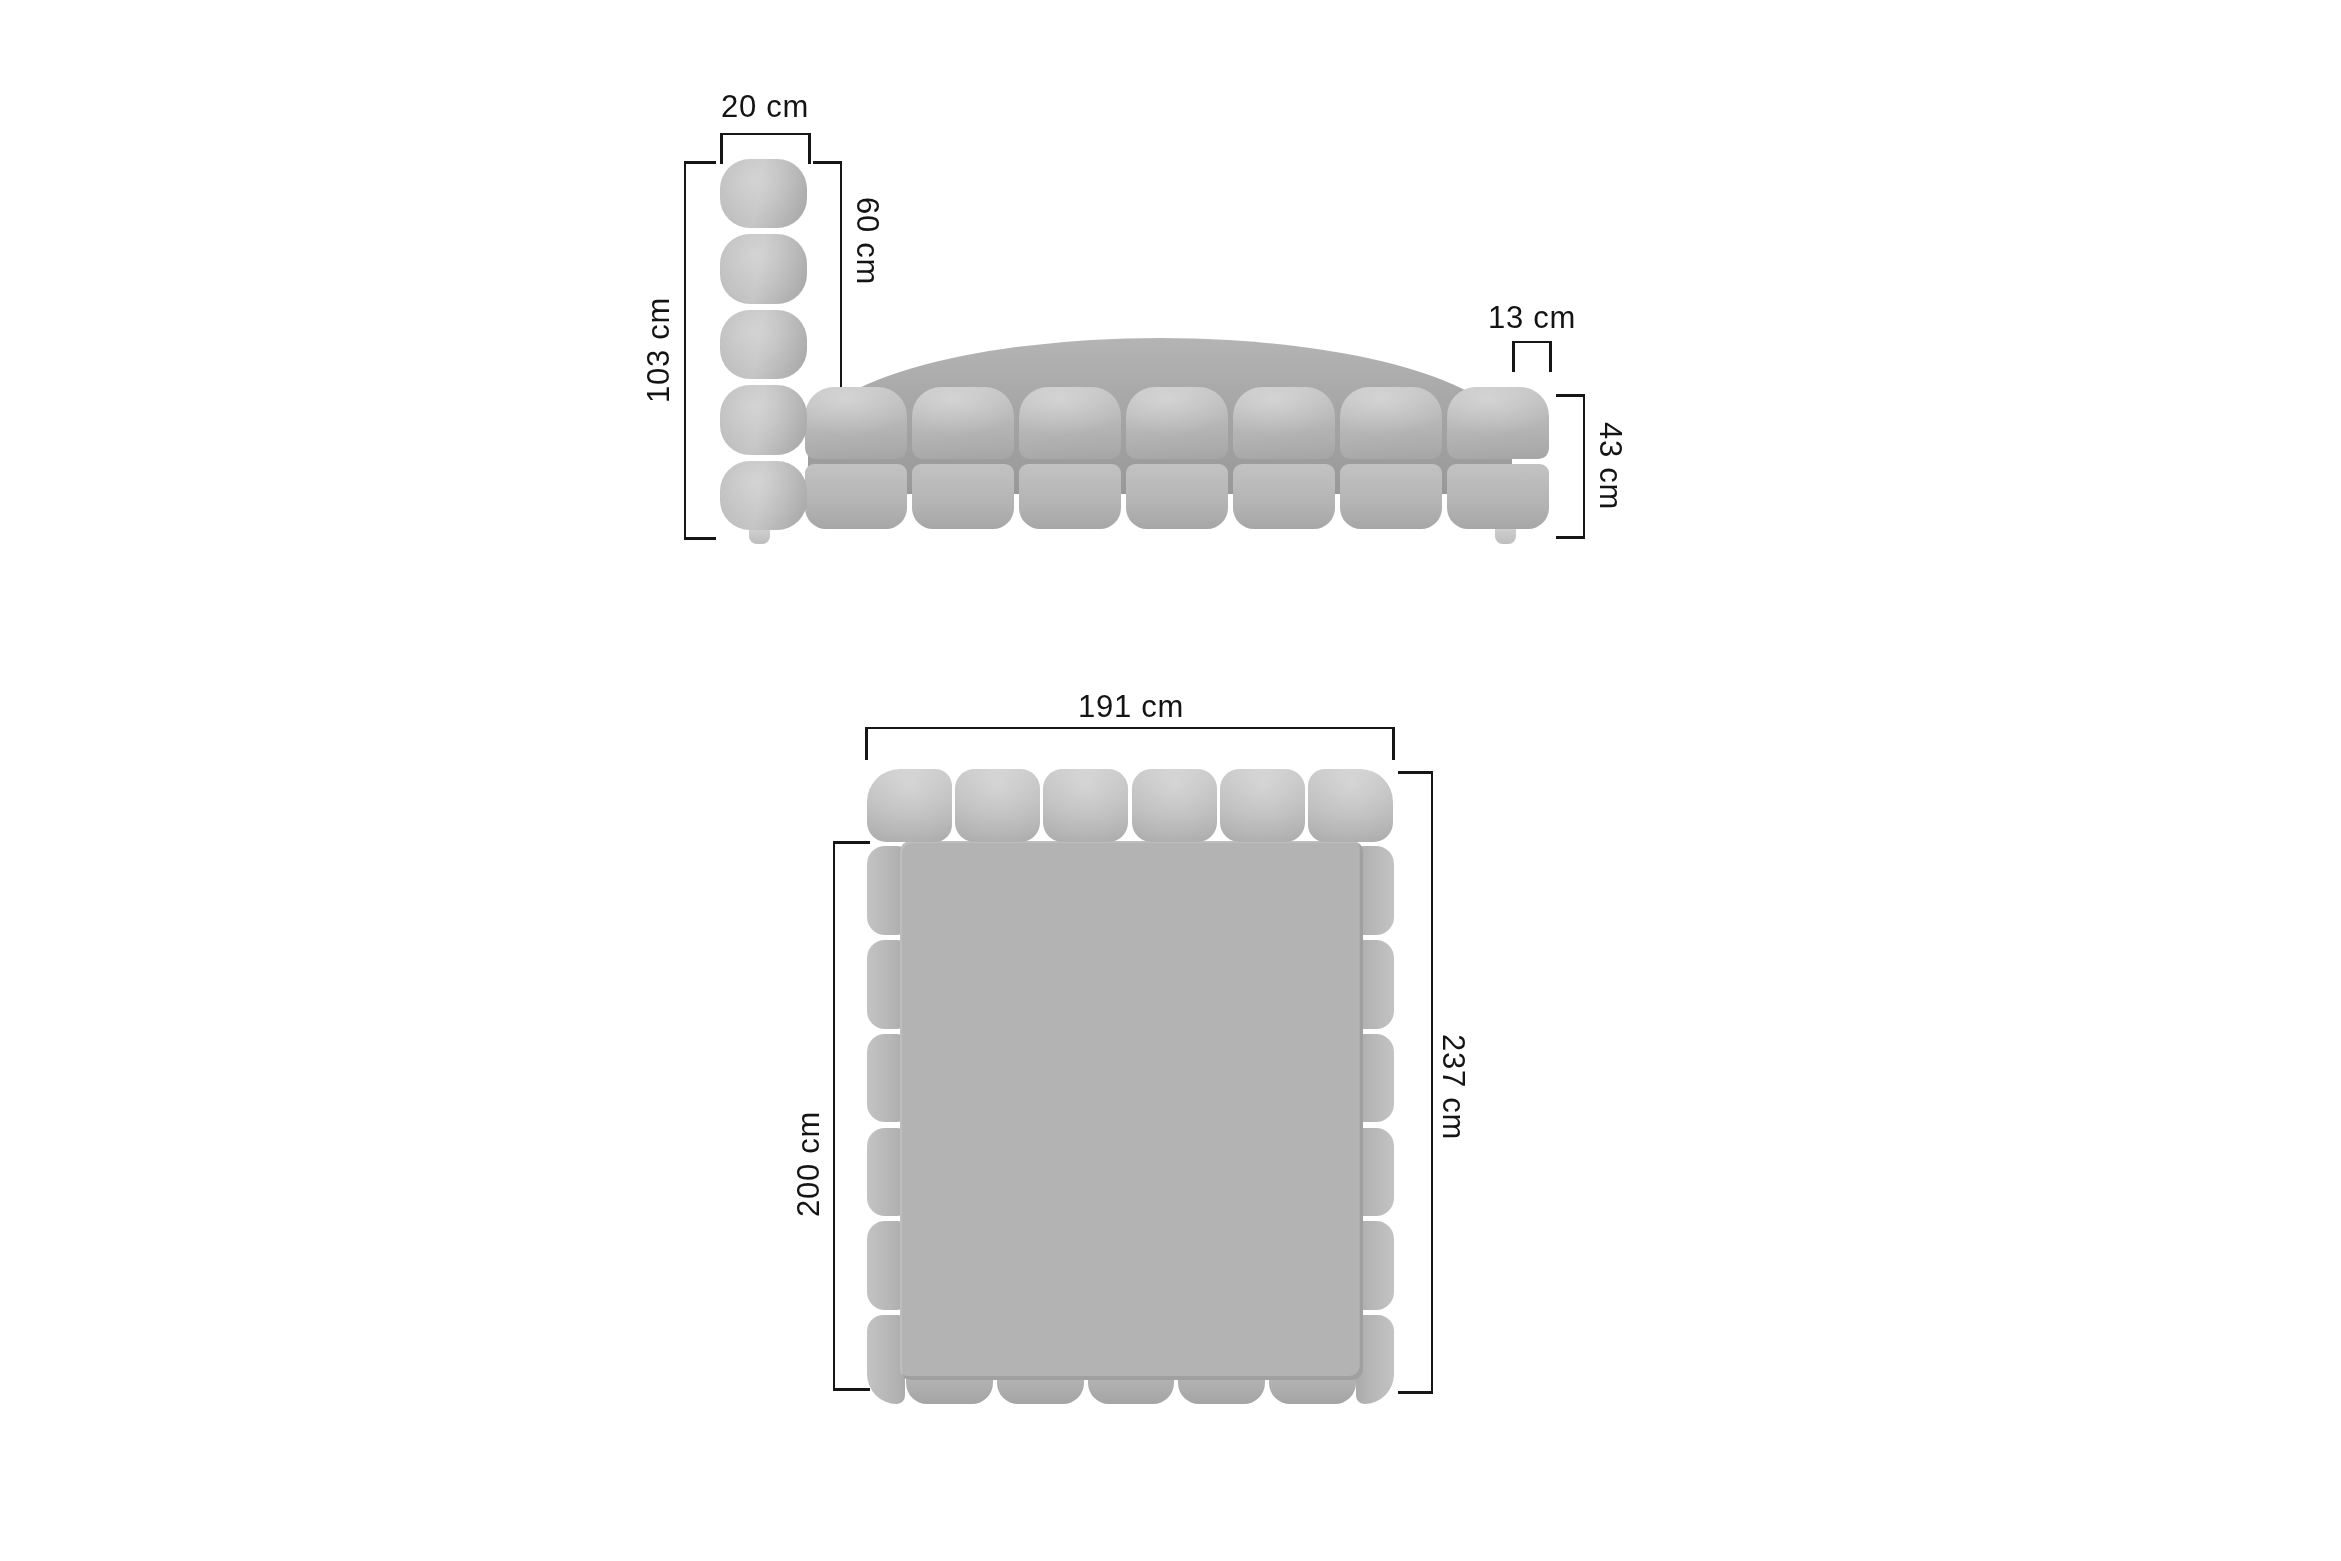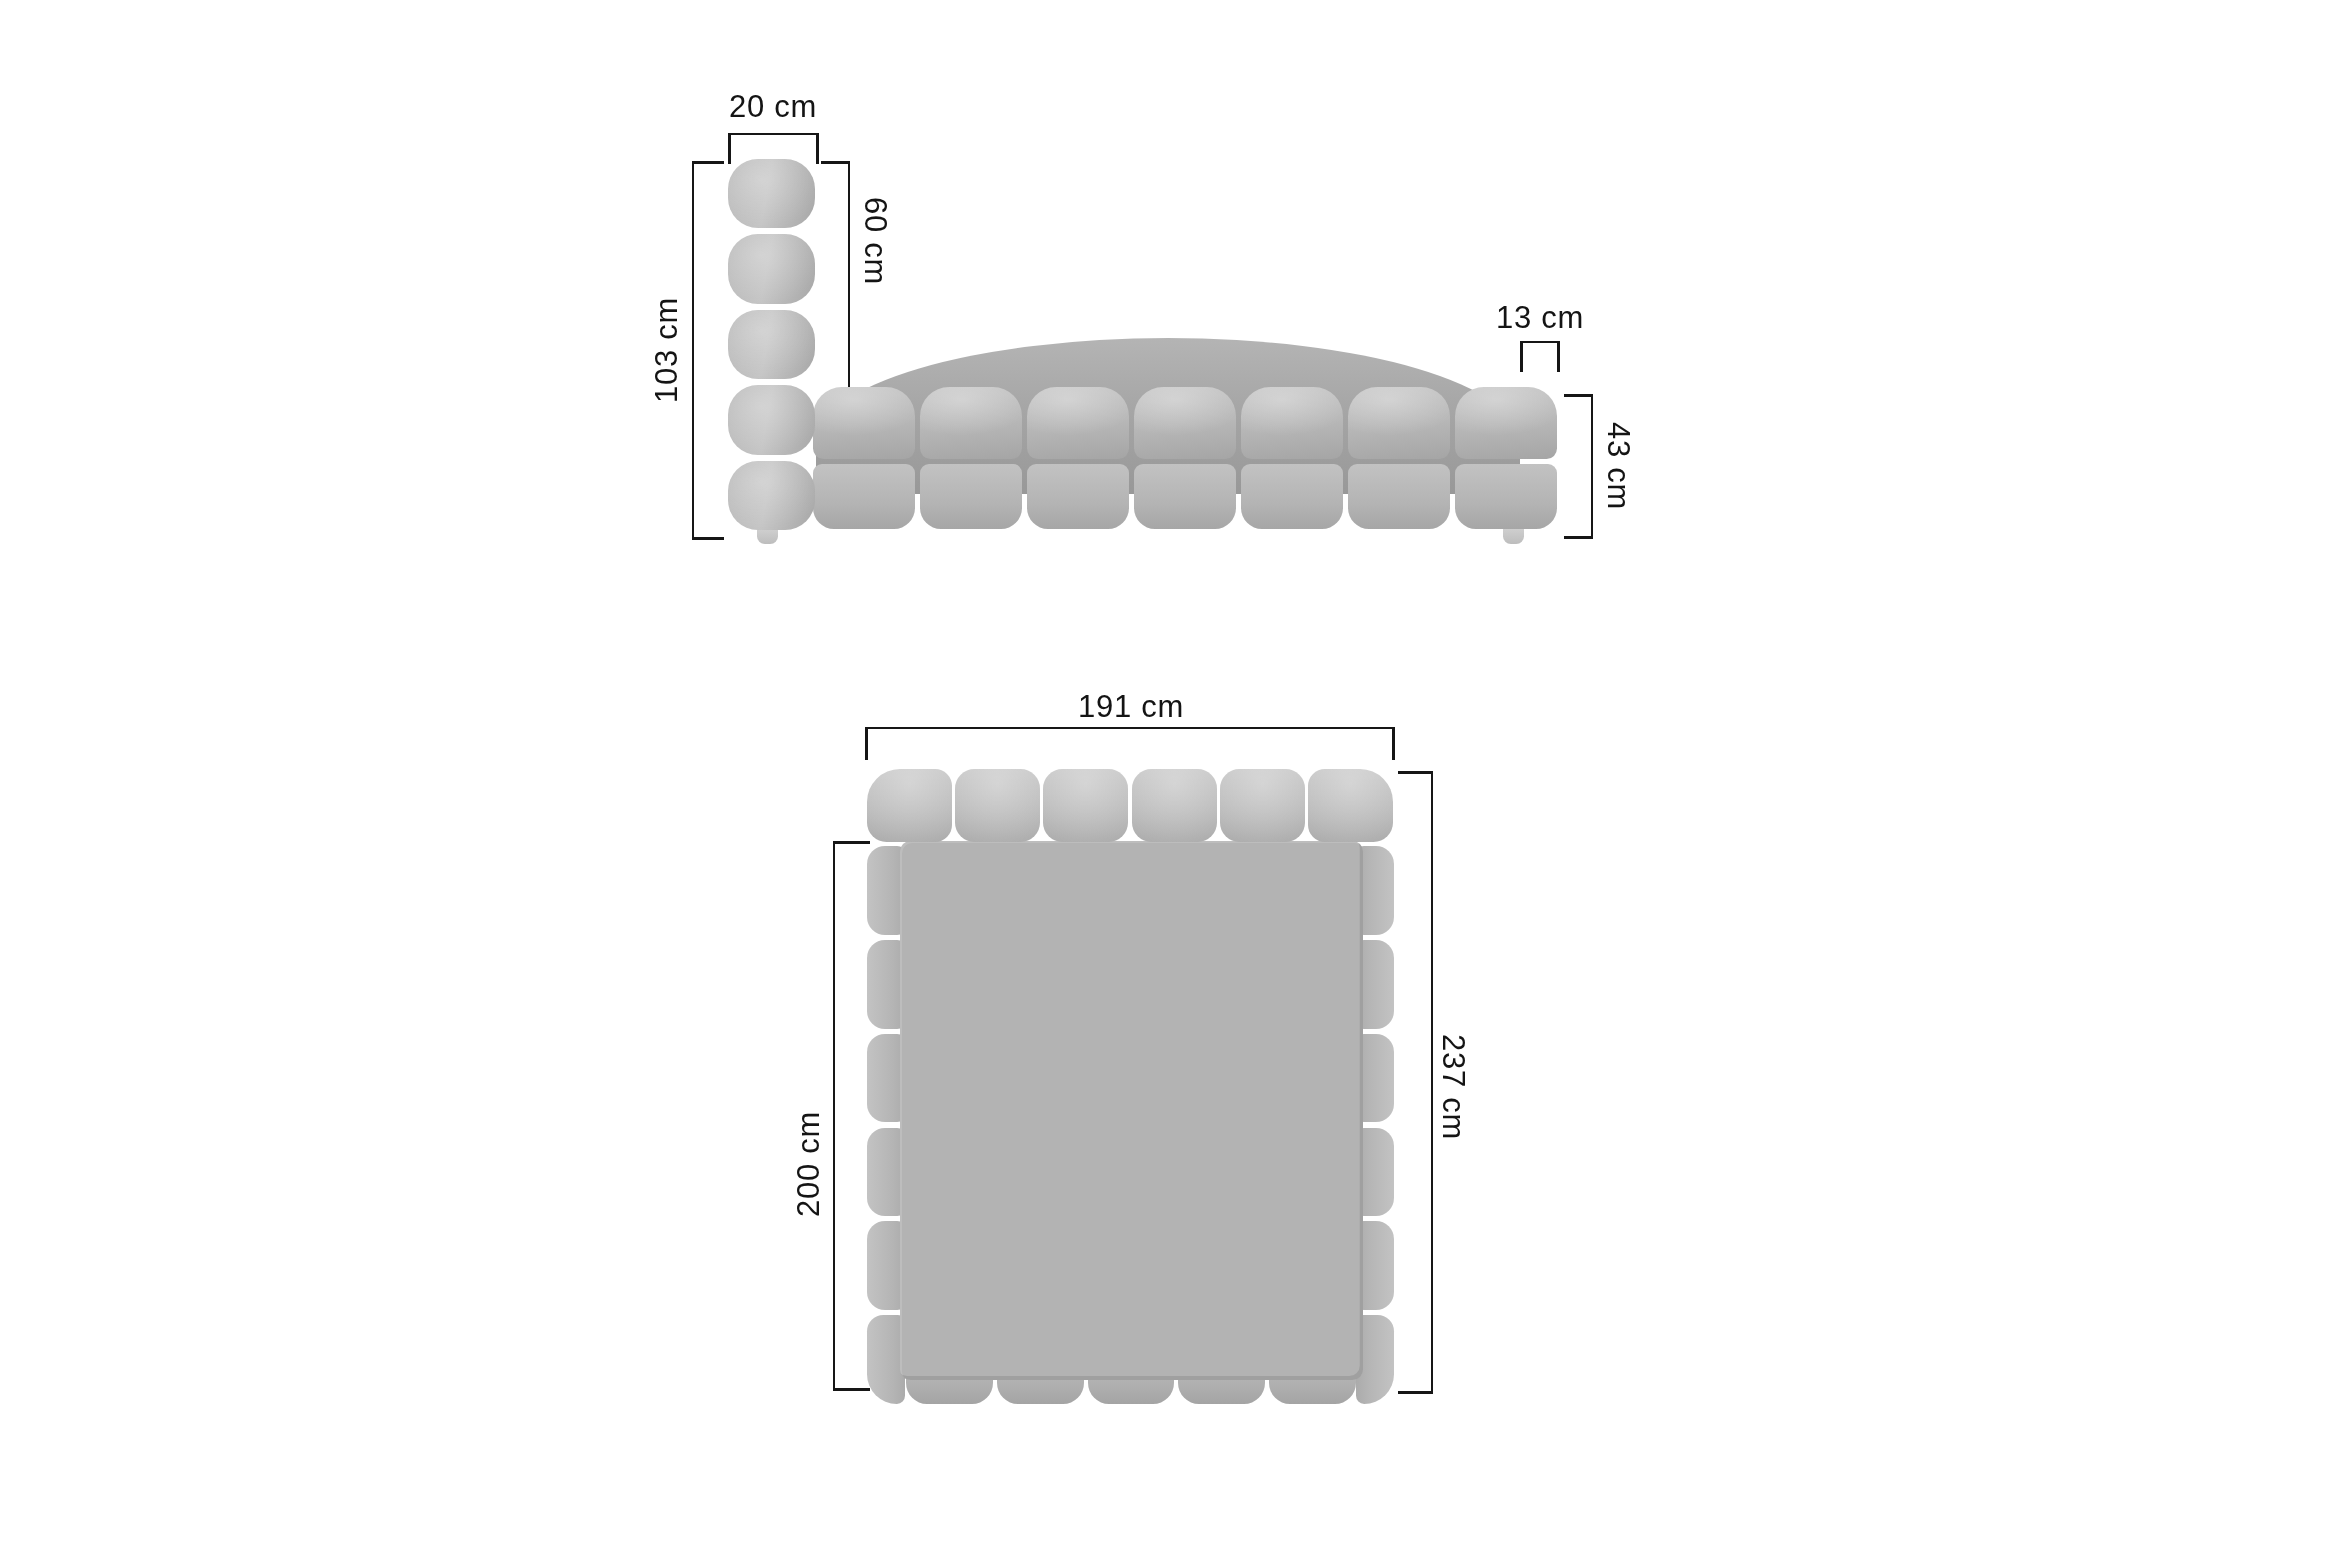--- a/index.html
+++ b/index.html
@@ -80,21 +80,21 @@
   .tv-bottom .pillow{flex:1;border-radius:6.5px 6.5px 21px 21px;
       background:linear-gradient(180deg,#b9b9b9 0%,#b0b0b0 50%,#a4a4a4 100%);}
   .tv-mattress{
     z-index:3;background:#b3b3b3;border-radius:10.4px;
     box-shadow:inset -3.3px -3.9px 0 rgba(0,0,0,0.10), inset 2px 2px 0 rgba(255,255,255,0.14);
   }
 </style>
 </head>
 <body>
 
-<div class="abs" style="left:8px;top:0;width:2043px;height:651px;">
+<div class="abs" style="left:0;top:0;width:2043px;height:651px;">
 
   <div class="leg" style="left:749px;top:527px;width:21px;height:17px;"></div>
   <div class="leg" style="left:1495px;top:526px;width:21px;height:18px;"></div>
 
   <div class="abs sv-dome" style="left:808px;top:338px;width:704px;height:156px;"></div>
 
   <div class="abs sv-headboard" style="left:720px;top:159px;width:87px;height:371px;">
       <div class="pillow"></div>
       <div class="pillow"></div>
       <div class="pillow"></div>

